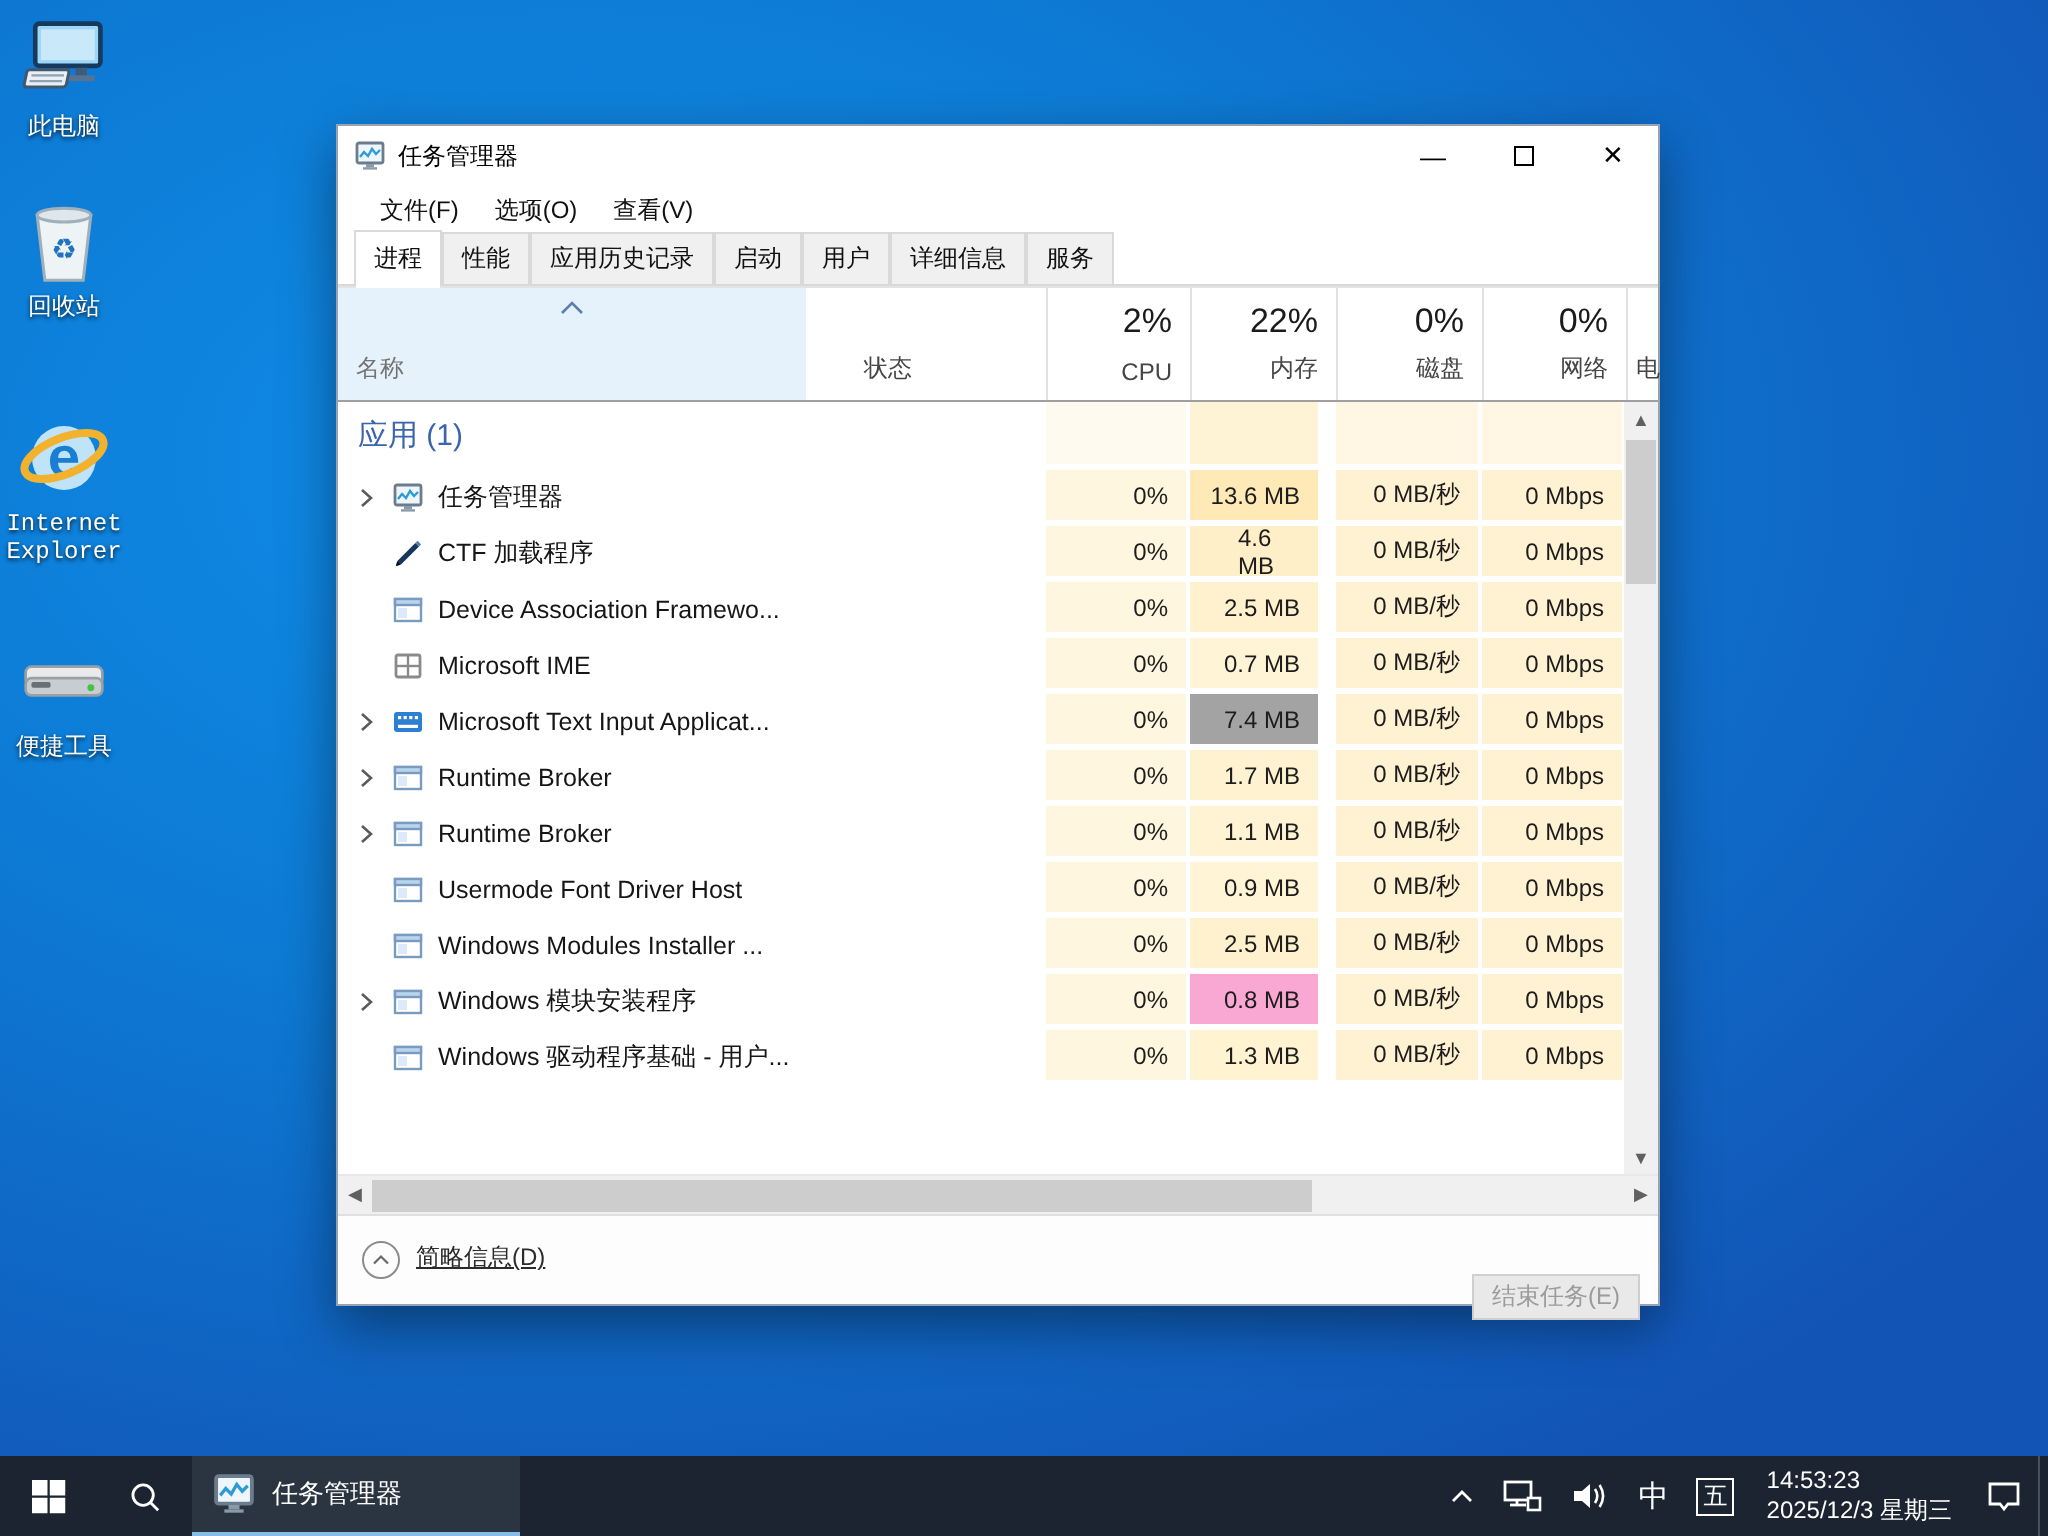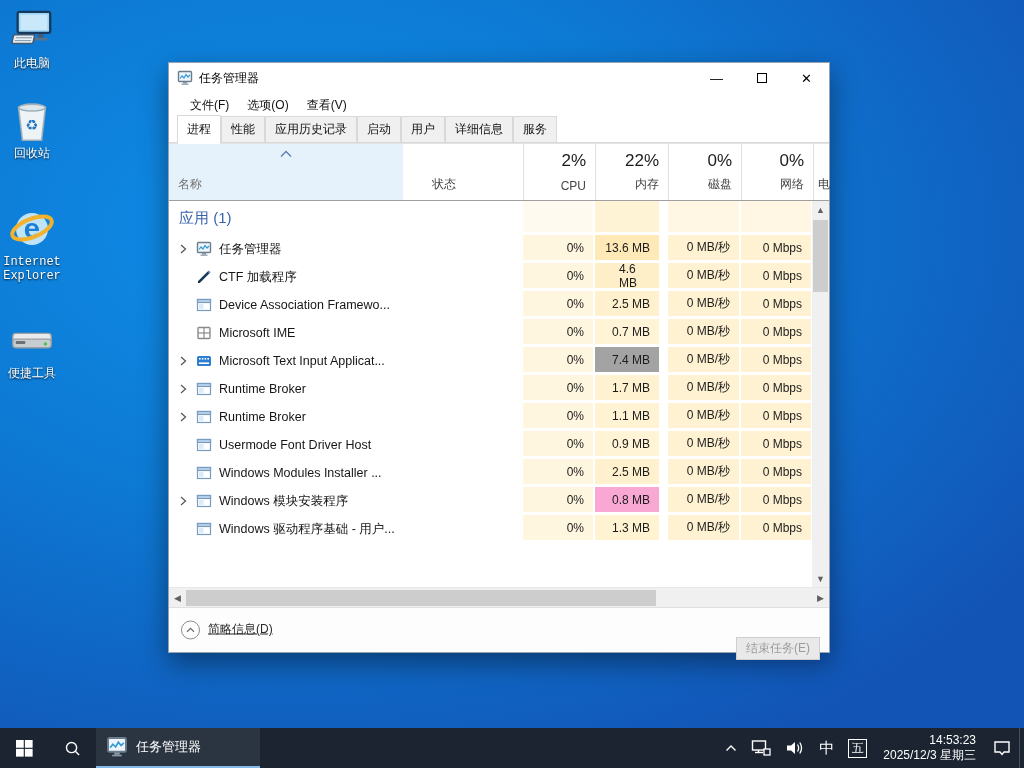--- a/index.html
+++ b/index.html
@@ -79,21 +79,21 @@
   .end-task-btn { position:absolute; right:9px; top:13px; width:84px; height:23px; background:#e9e9e9; border:1px solid #cfcfcf; color:#9b9b9b; font-size:12px; display:flex; align-items:center; justify-content:center;margin-top:16px; }
 
   
   .taskbar { position:absolute; left:0; bottom:0; width:1024px; height:40px; background:#1b2430; display:flex; align-items:stretch; color:#fff; }
   .tb-btn { width:48px; display:flex; align-items:center; justify-content:center; }
   .tb-app { width:164px; background:#2b3541; border-bottom:2px solid #85bbe6; display:flex; align-items:center; gap:8px; padding-left:10px; font-size:13px; color:#fff; }
   .tray { margin-left:auto; display:flex; align-items:center; gap:0; }
   .tray-item { height:40px; display:flex; align-items:center; justify-content:center; padding:0 7px; }
   .ime-lang { font-size:15px; }
   .ime-mode-box { width:19px; height:19px; border:1.5px solid #fff; display:flex; align-items:center; justify-content:center; font-size:12px; }
-  .clock { text-align:right; font-size:12px; line-height:15px; padding:0 9px; }
+  .clock { font-size:12px; line-height:15px; padding:0 9px; }
   .show-desktop { width:5px; border-left:1px solid #46505c; height:100%; }
 </style>
 </head>
 <body>
 
 <div id="desktop">
     <div class="desk-icon" style="top: 8px;">
       <div class="ic">
         <svg viewBox="0 0 48 48" width="46" height="46" xmlns="http://www.w3.org/2000/svg">
     <rect x="9" y="4" width="34" height="22" rx="2" fill="#9fd6f6" stroke="#16395e" stroke-width="2.4"></rect>

